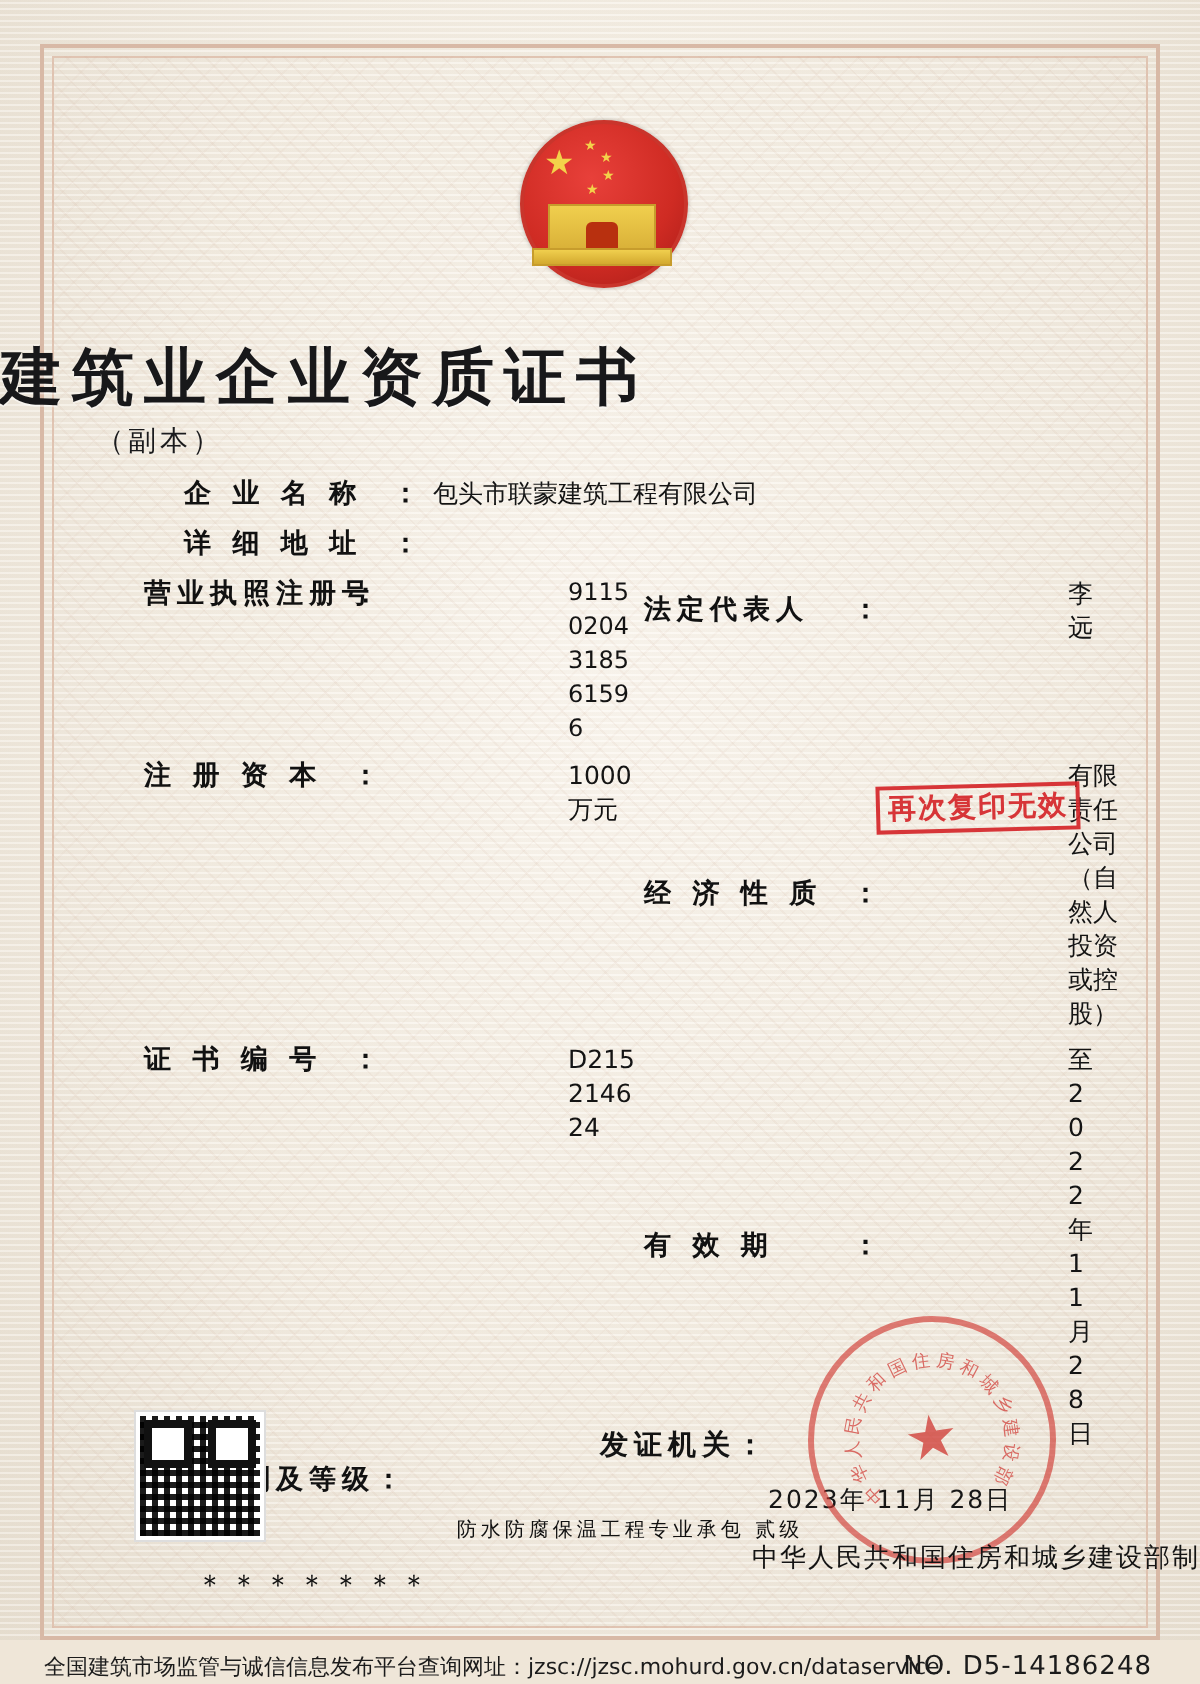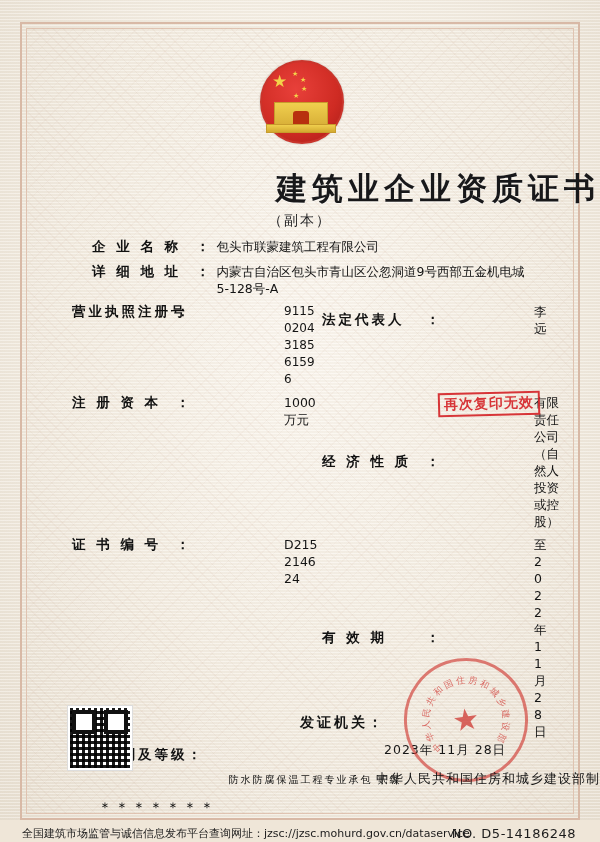--- a/index.html
+++ b/index.html
@@ -100,37 +100,38 @@
     width: 68px; height: 7px;
     background: linear-gradient(#f0cf4e, #d3a92f);
     border: 1px solid #c79c2c;
   }
 
   
   .title {
     position: absolute;
     top: 168px;
     left: 0; right: 0;
-    text-align: right;
+    text-align: left;
     font-family: "DejaVu Sans", sans-serif;
     font-size: 31px;
     font-weight: bold;
     letter-spacing: 5px;
     color: #18181a;
     text-shadow: 0 1px 0 rgba(255,255,255,0.5);
   }
   .subtitle {
     position: absolute;
     top: 212px;
     left: 0; right: 0;
-    text-align: center;
+    text-align: left;
     font-family: "DejaVu Sans", sans-serif;
     font-size: 14px;
     color: #1b1b1d;
     letter-spacing: 2px;
+    padding-left: 48px;
   }
 
   
   .fields {
     position: absolute;
     left: 72px;
     top: 238px;
     width: 460px;
     font-family: "DejaVu Sans", sans-serif;
     color: #14130f;
@@ -342,21 +343,20 @@
 
     <div class="row">
       <div class="label w1">企 业 名 称</div>
       <div class="label colon">：</div>
       <div class="value">包头市联蒙建筑工程有限公司</div>
     </div>
 
     <div class="row">
       <div class="label w1">详 细 地 址</div>
       <div class="label colon">：</div>
-      <div class="value addr-value">内蒙古自治区包头市青山区公忽洞道9号西部五金机电城5-128号-A</div>
     </div>
 
     <div class="row">
       <div class="half-left">
         <div class="label">营业执照注册号</div>
         <div class="label colon">：</div>
         <div class="value small">91150204318561596</div>
       </div>
       <div class="half-right">
         <div class="label">法定代表人</div>

